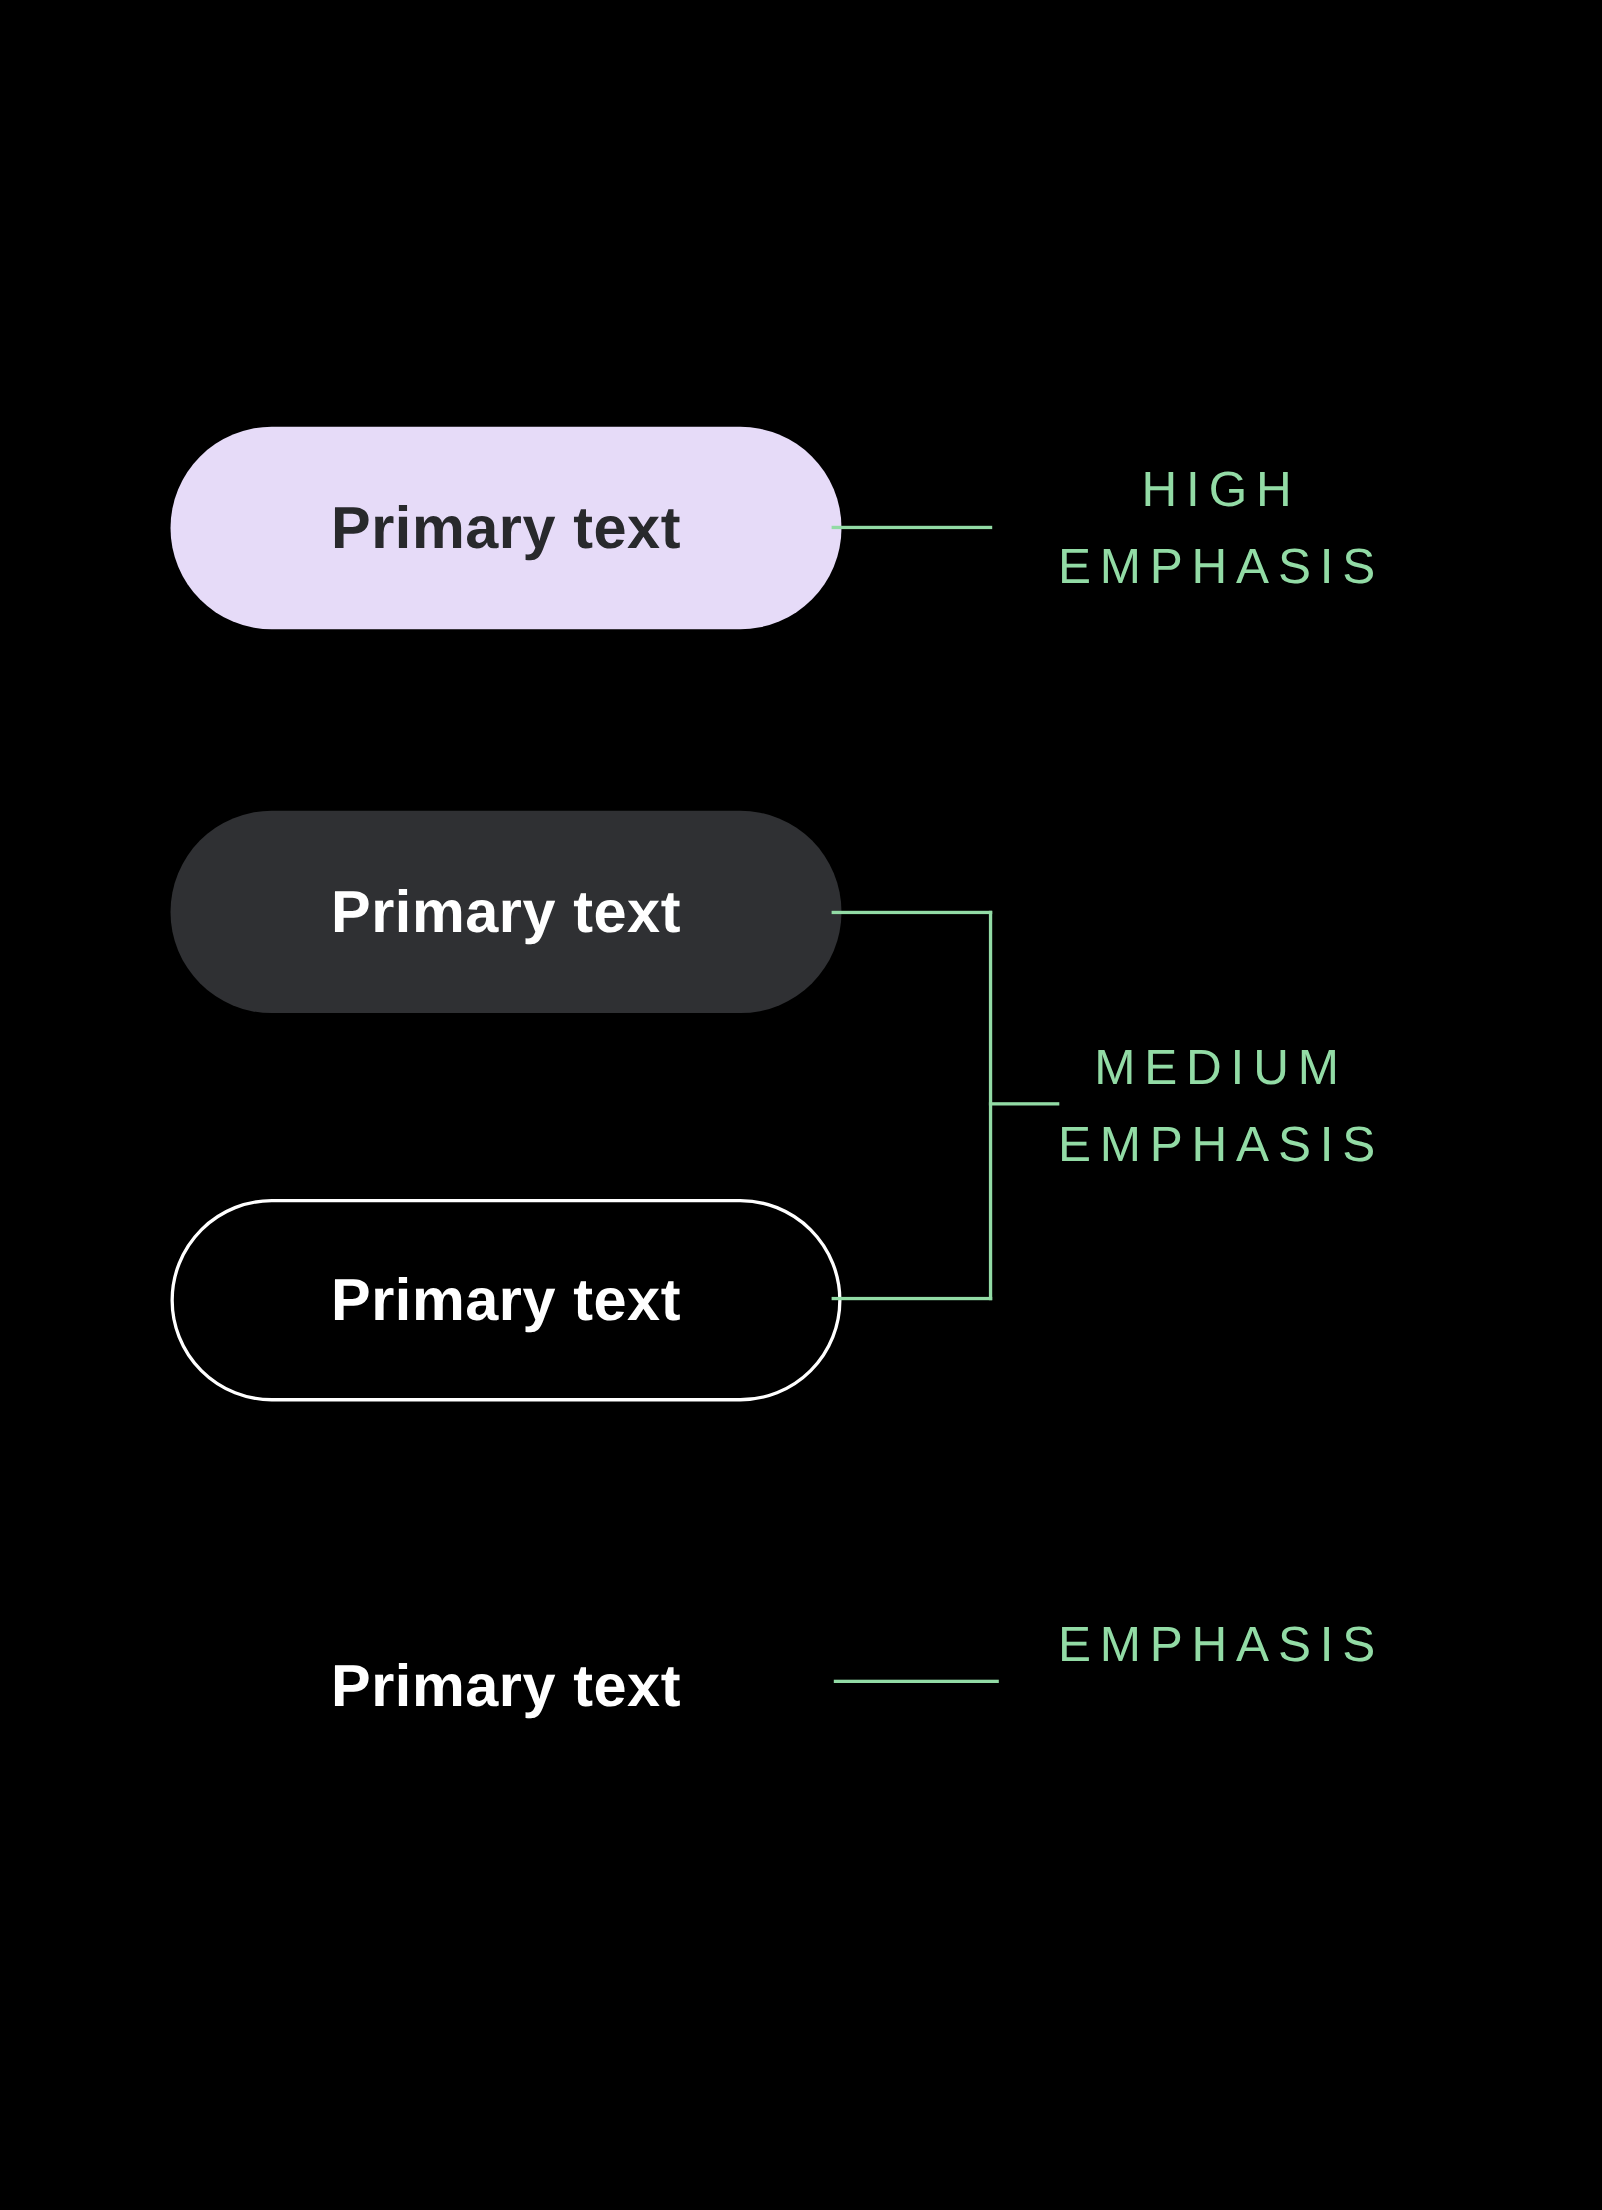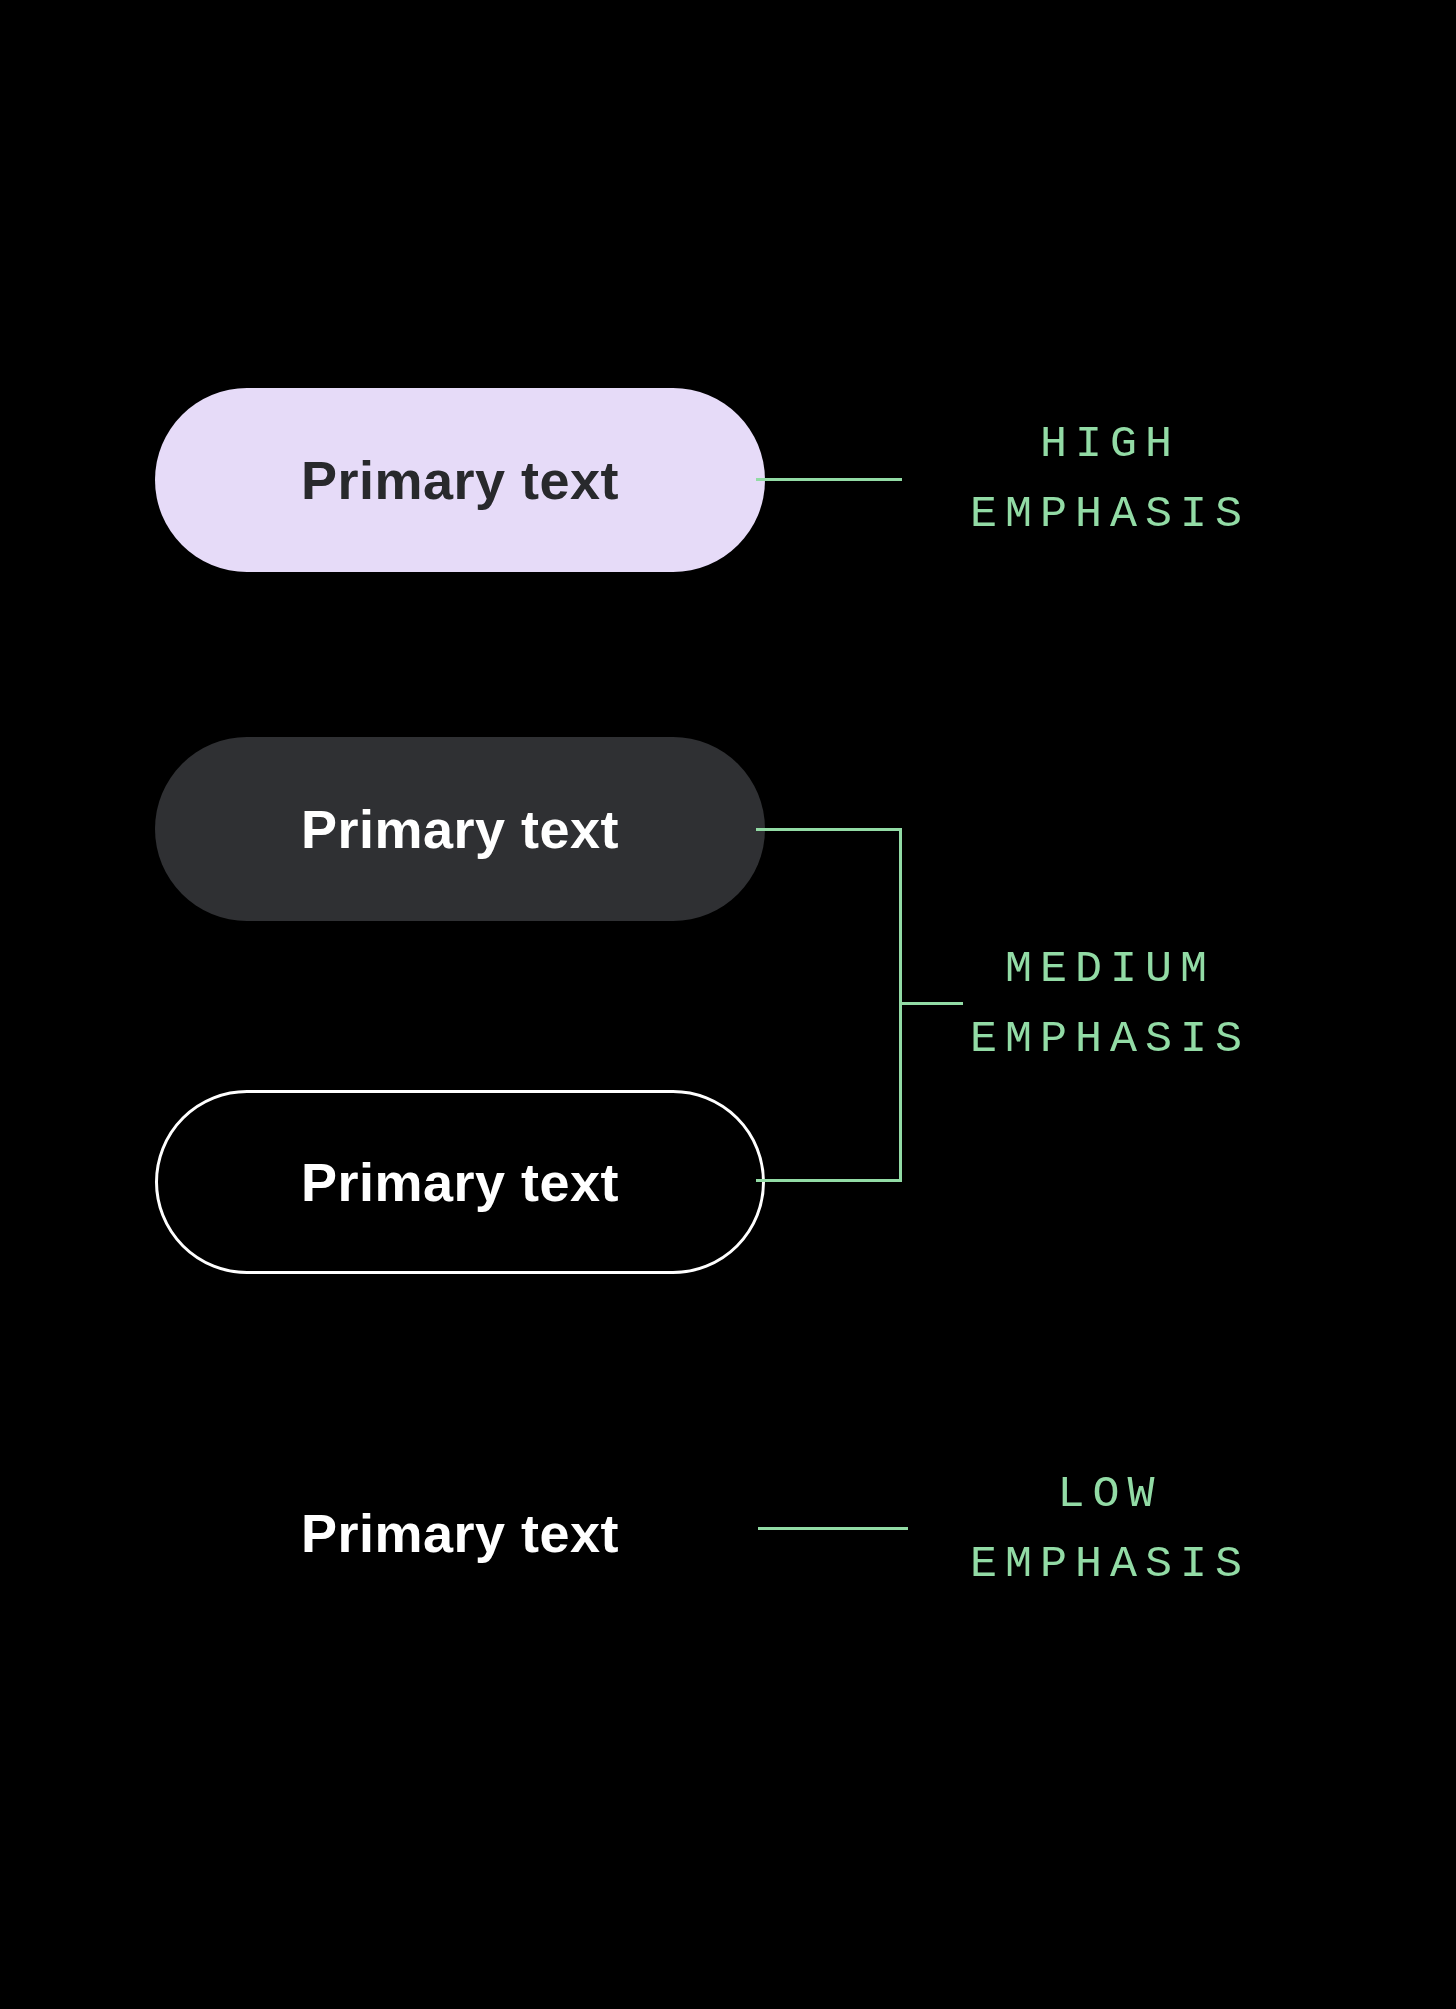--- a/index.html
+++ b/index.html
@@ -82,21 +82,20 @@
     position: absolute;
     left: 836px;
     width: 500px;
     text-align: center;
     color: var(--green, #92DBA5);
     font-size: 45px;
     font-weight: 500;
     letter-spacing: 8px;
     line-height: 70px;
     white-space: nowrap;
-    font-family: Liberation Mono, monospace;
   }
   .annotation-high   { top: 410px; }
   .annotation-medium { top: 935px; }
   .annotation-low    { top: 1460px; }
   .annotation span { display: block; }
 </style>
 </head>
 <body>
 
 <div class="canvas">
@@ -126,17 +125,16 @@
 
   <div class="annotation annotation-high">
     <span>HIGH</span>
     <span>EMPHASIS</span>
   </div>
   <div class="annotation annotation-medium">
     <span>MEDIUM</span>
     <span>EMPHASIS</span>
   </div>
   <div class="annotation annotation-low">
-    <span>LOW</span>
     <span>EMPHASIS</span>
   </div>
 
 </div>
 
 </body></html>

